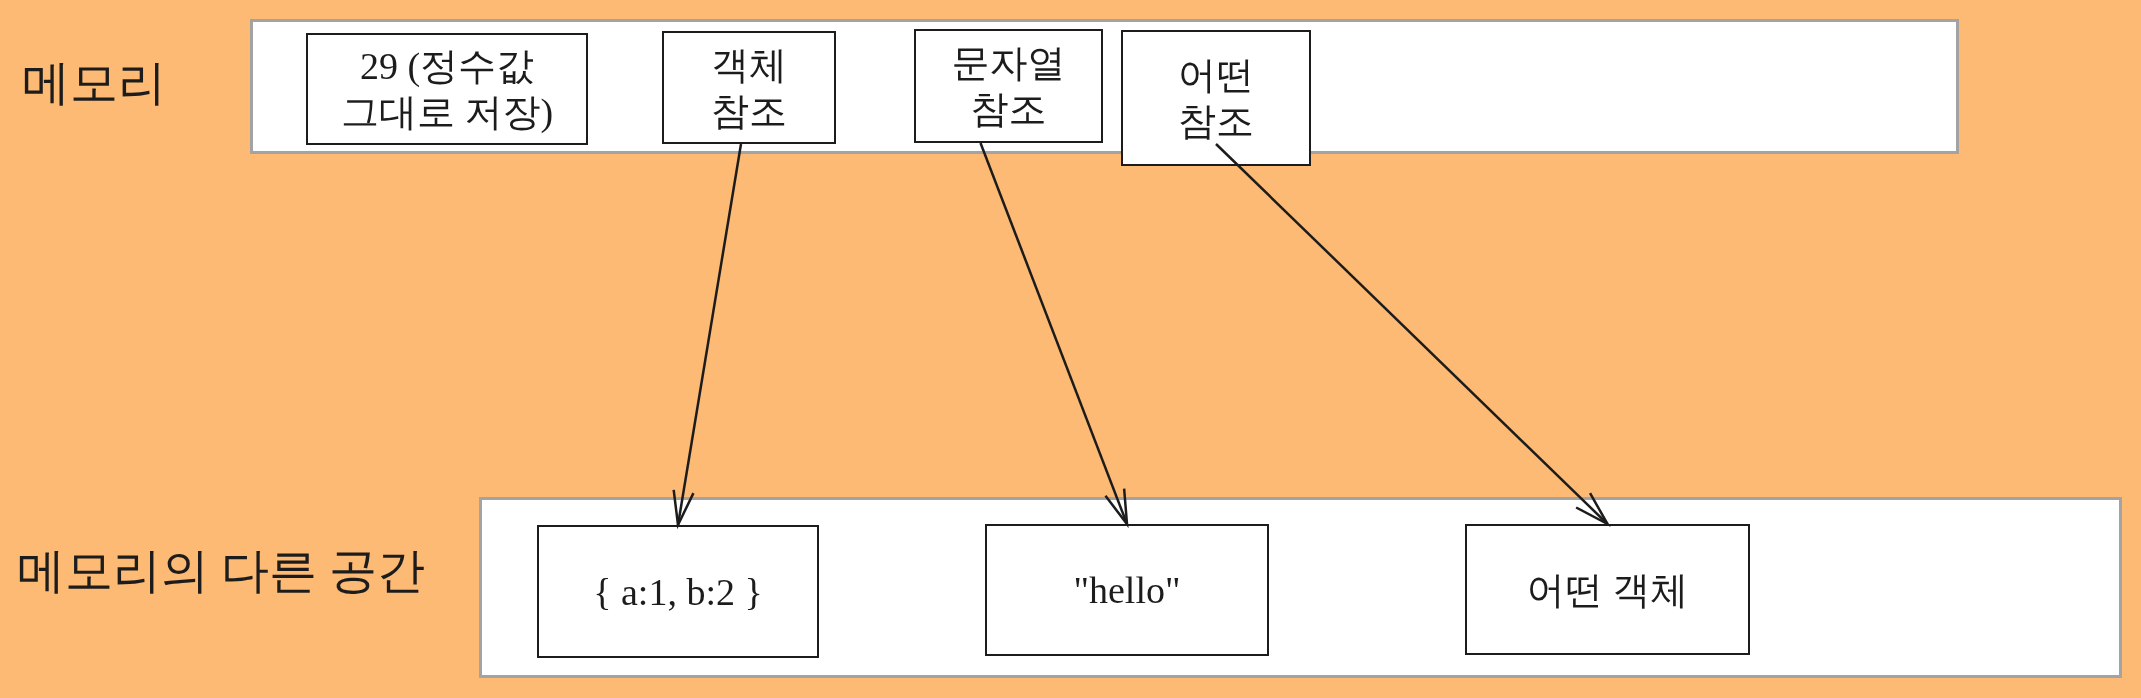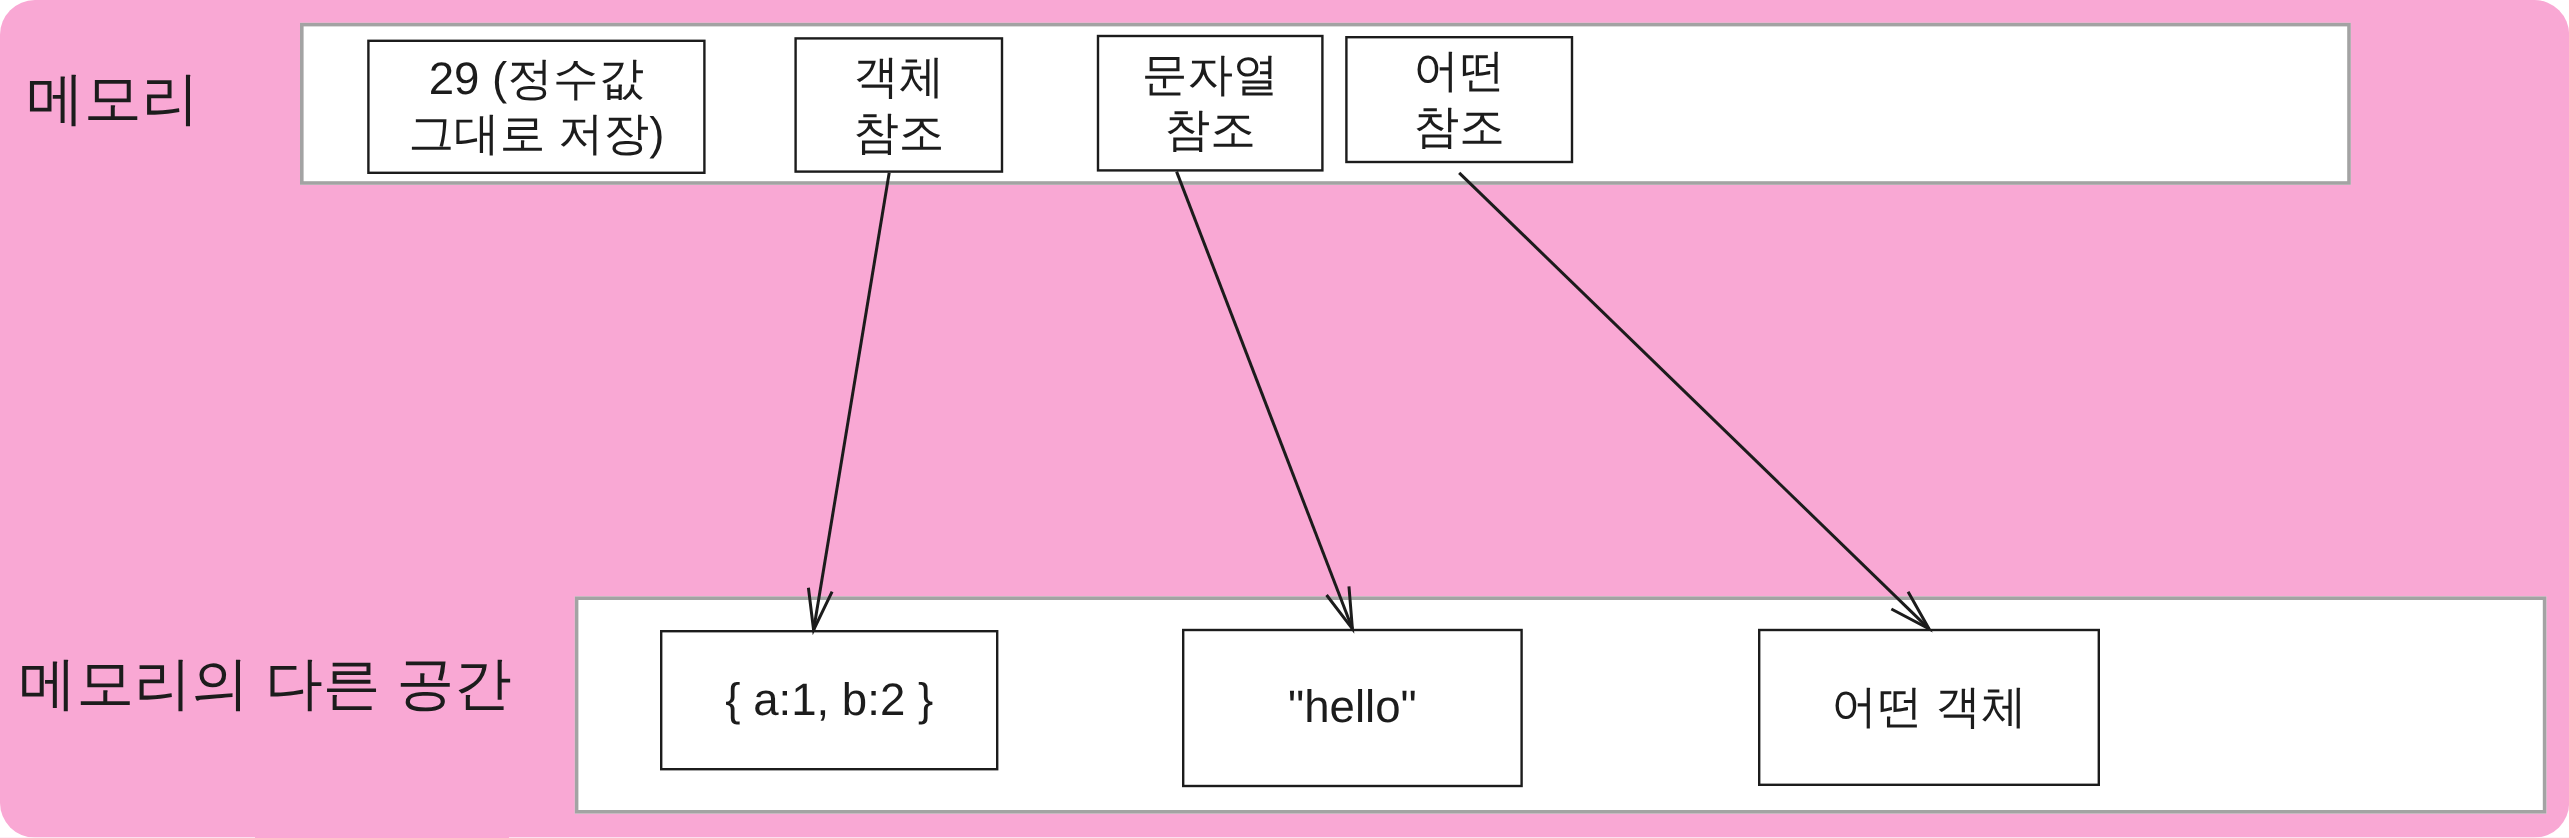--- a/index.html
+++ b/index.html
@@ -4,25 +4,24 @@
 <style>
   html, body {
     margin: 0;
     padding: 0;
     background: #ffffff;
   }
   #canvas {
     position: relative;
     width: 2141px;
     height: 698px;
-    background: #f9a8d4;
-    font-family: Liberation Sans, sans-serif;
+    background: #fdba74;
+    font-family: Liberation Serif, serif;
     color: #1c1c1c;
     overflow: hidden;
-    border-radius: 29px;
   }
   .side-label {
     position: absolute;
     font-size: 48px;
     line-height: 62px;
     color: #1c1c1c;
     white-space: nowrap;
   }
   #memory-label {
     left: 22px;
@@ -65,23 +64,23 @@
     text-align: center;
     font-size: 38px;
     line-height: 46px;
     white-space: pre-line;
     color: #1c1c1c;
   }
   
   #cell-int    { left: 53px;  top: 11px; width: 282px; height: 112px; }
   #cell-objref { left: 409px; top: 9px;  width: 174px; height: 113px; }
   #cell-strref { left: 633px; top: 7px;  width: 189px; height: 114px; margin-left: 28px; }
-  #cell-anyref { left: 868px; top: 8px;  width: 190px; height: 106px; }
+  #cell-anyref { left: 868px; top: 8px;  width: 190px; height: 136px; }
   
-  #cell-objval { left: 68px;  top: 25px; width: 282px; height: 117px; }
+  #cell-objval { left: 55px;  top: 25px; width: 282px; height: 133px; }
   #cell-strval { left: 503px; top: 24px; width: 284px; height: 132px; }
   #cell-anyval { left: 983px; top: 24px; width: 285px; height: 131px; }
   #arrows {
     position: absolute;
     left: 0;
     top: 0;
     width: 2141px;
     height: 698px;
     pointer-events: none;
   }

